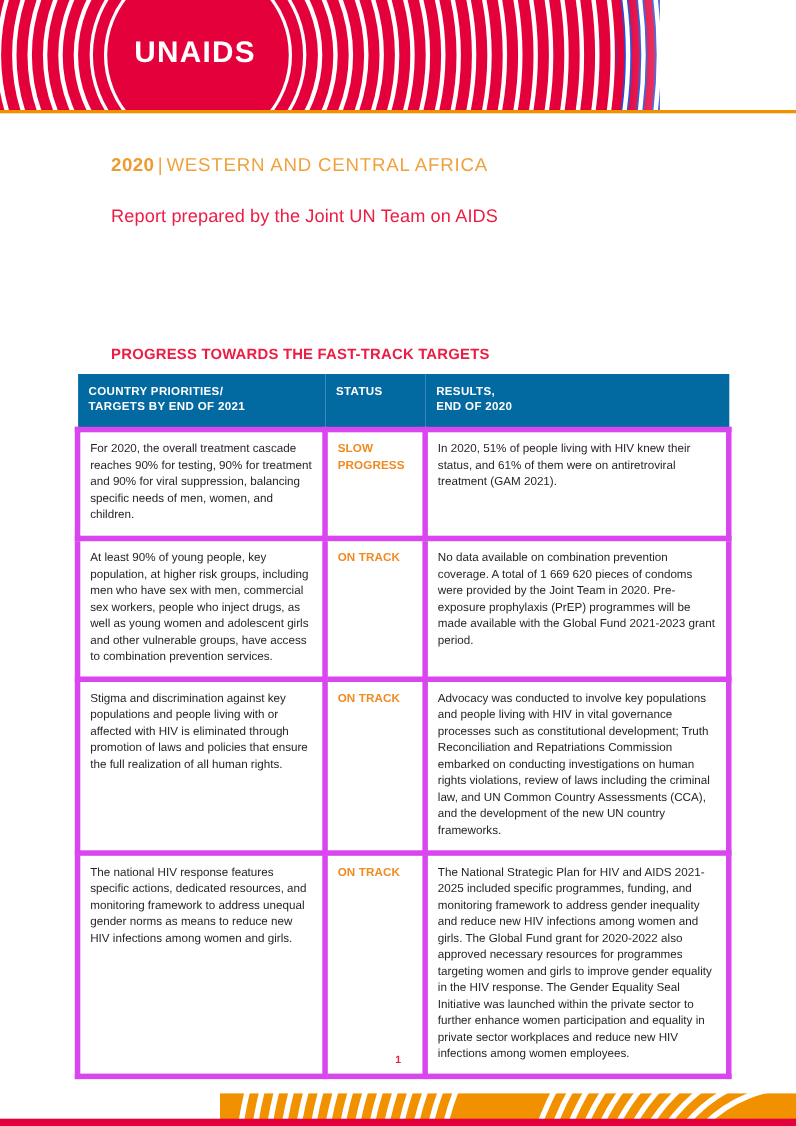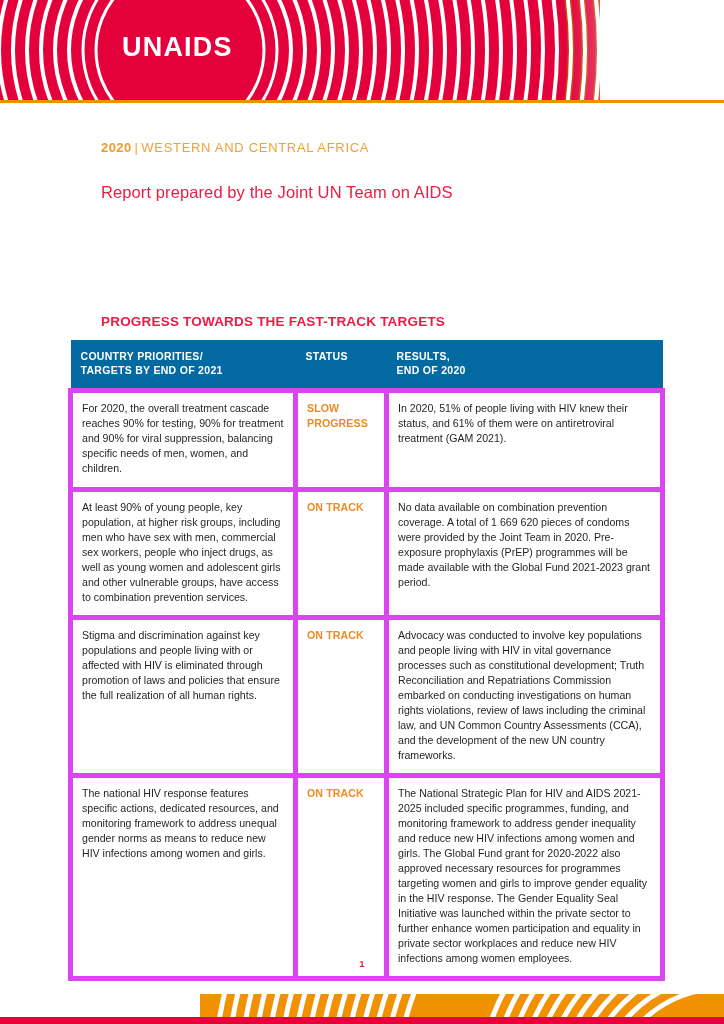--- a/index.html
+++ b/index.html
@@ -16,21 +16,21 @@
     color: #231f20;
   }
 
   
   .header {
     position: absolute;
     left: 0; top: 0;
     width: 600px;
     height: 100px;
     overflow: hidden;
-    background: #c2410c;
+    background: #1d4ed8;
   }
   .header-svg { position: absolute; left: 0; top: 0; }
   .header-wordmark {
     position: absolute;
     left: 122px;
     top: 32px;
     color: #ffffff;
     font-size: 27px;
     font-weight: bold;
     letter-spacing: 1.2px;
@@ -47,21 +47,21 @@
   }
 
   
   .titleblock {
     position: absolute;
     left: 101px;
     top: 140px;
     width: 560px;
   }
   .kicker {
-    font-size: 13px;
+    font-size: 17px;
     letter-spacing: 0.4px;
     color: #F0A13C;
     margin: 0 0 28px 0;
     white-space: nowrap;
   }
   .kicker .year {
     font-weight: bold;
     color: #EE9A2E;
   }
   .kicker .sep { color: #F0A13C; padding: 0 3px; }

